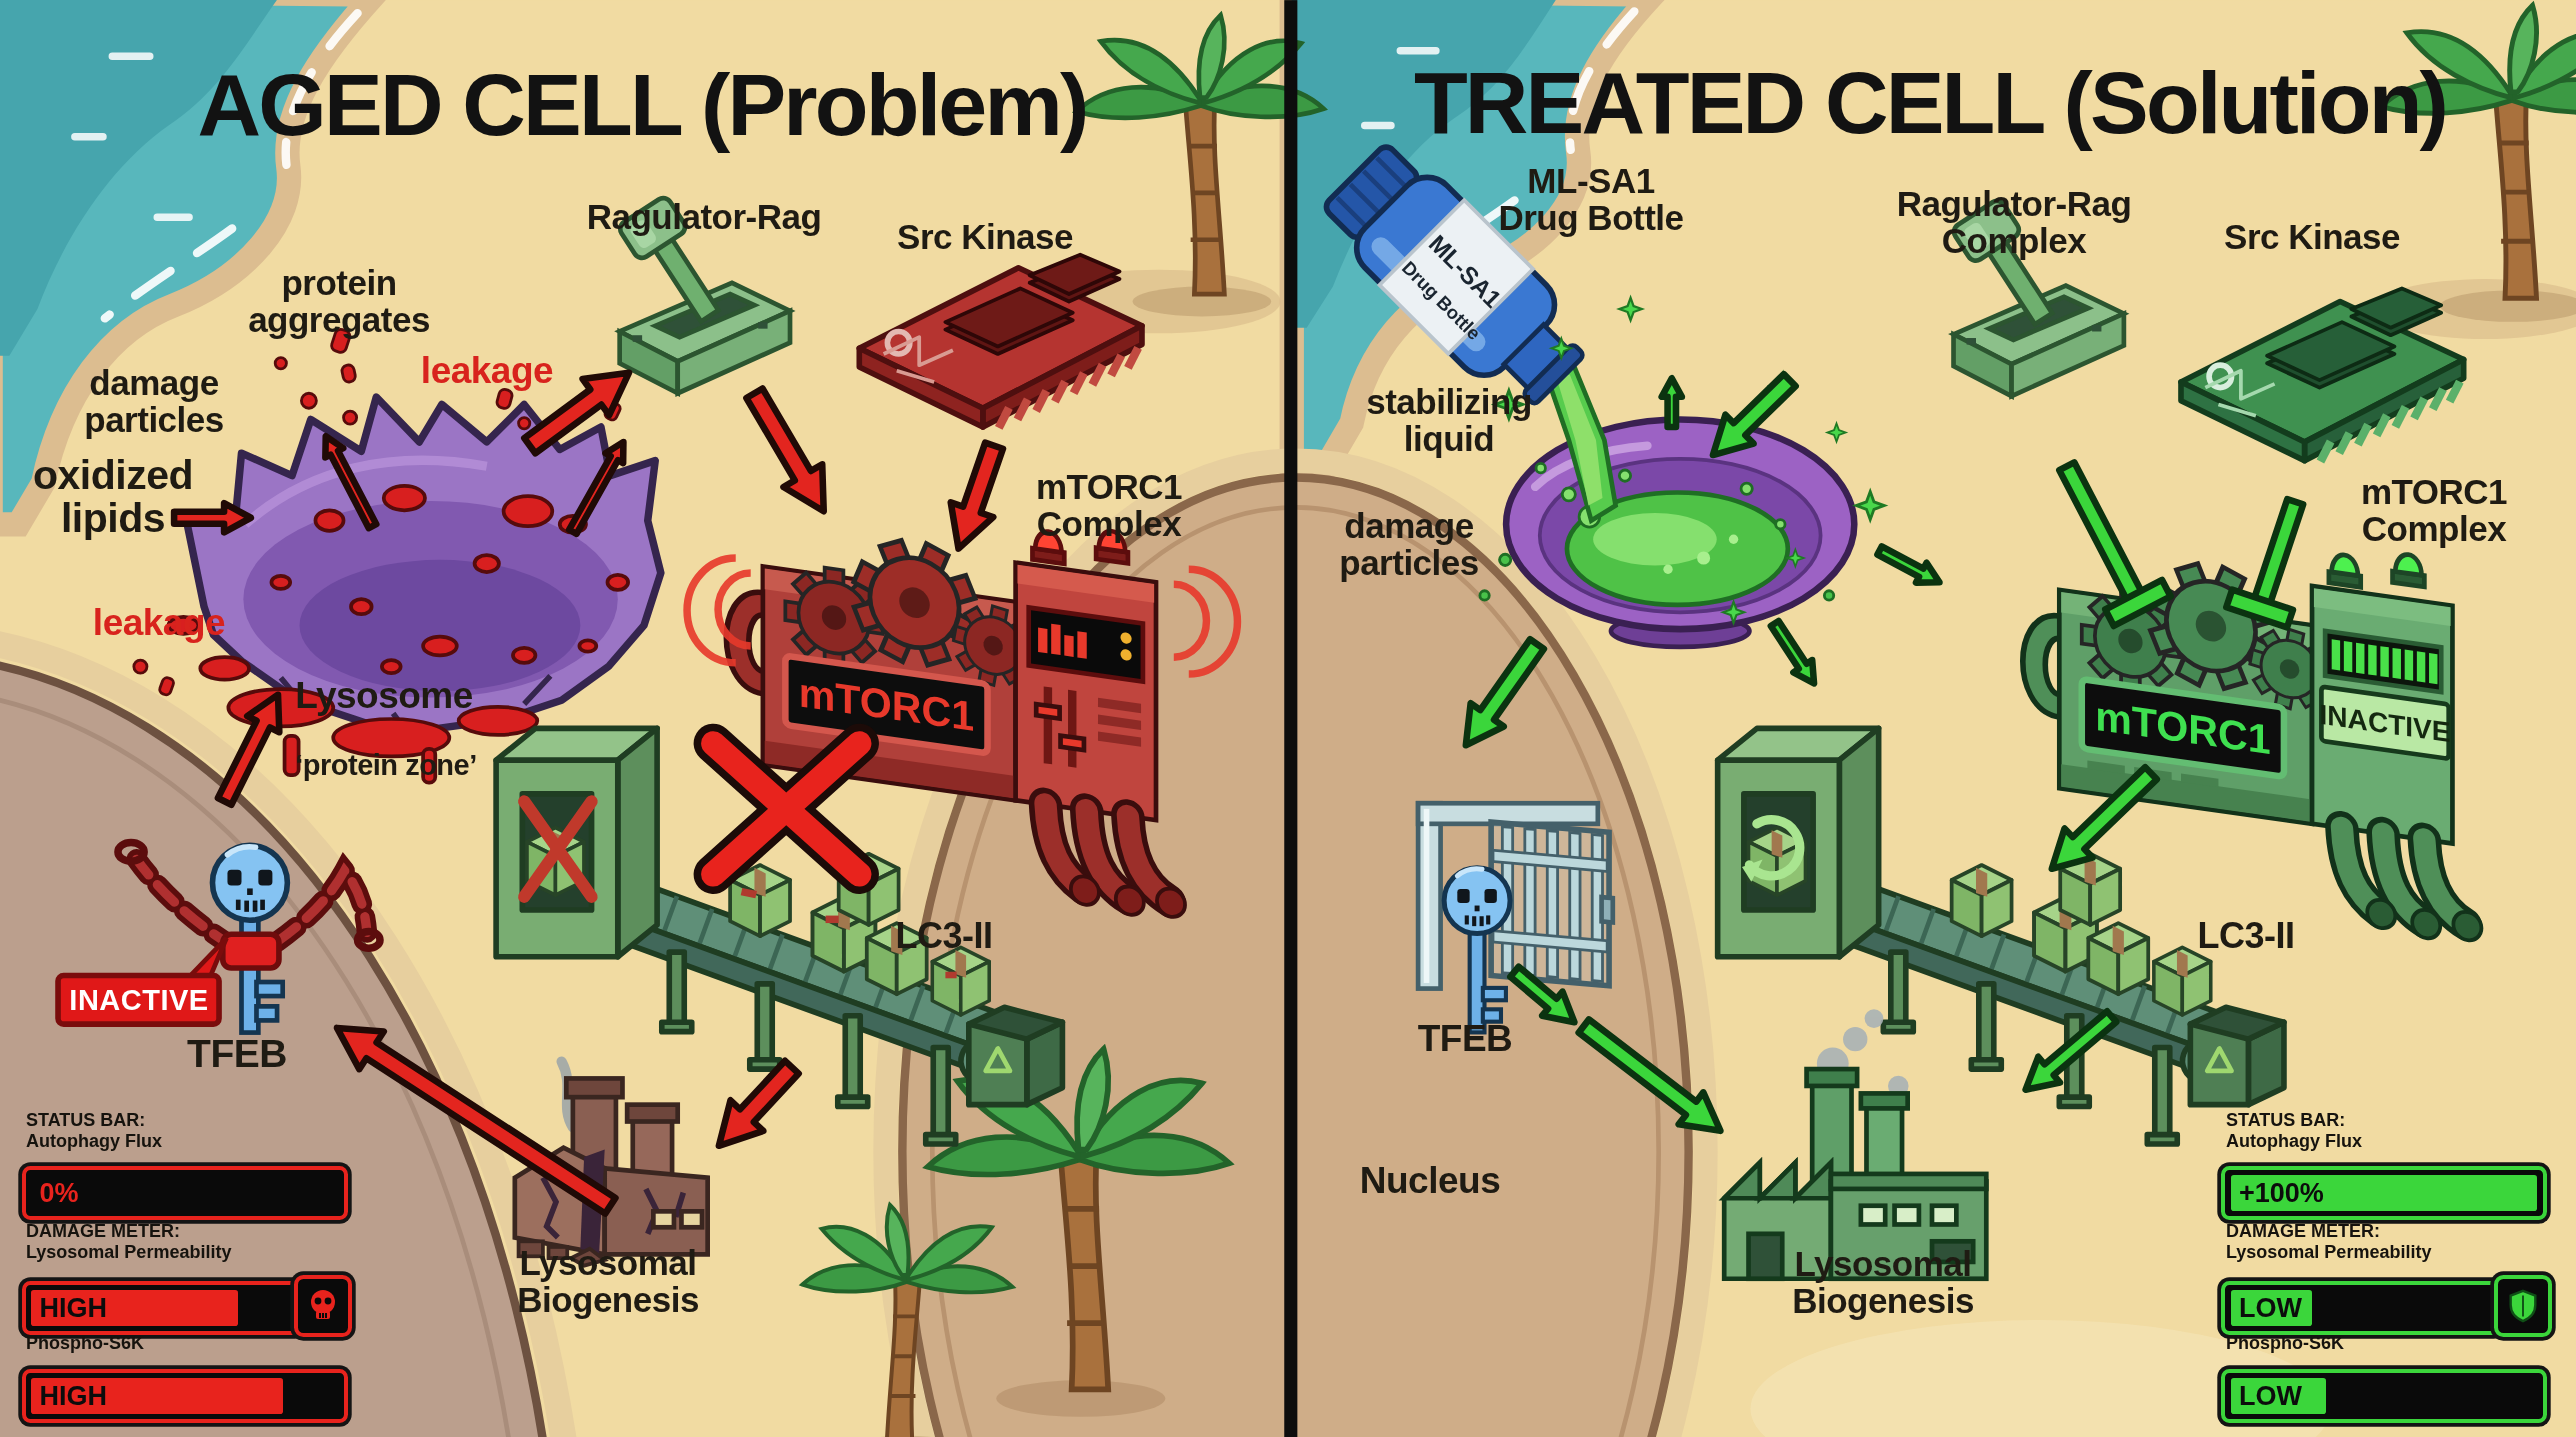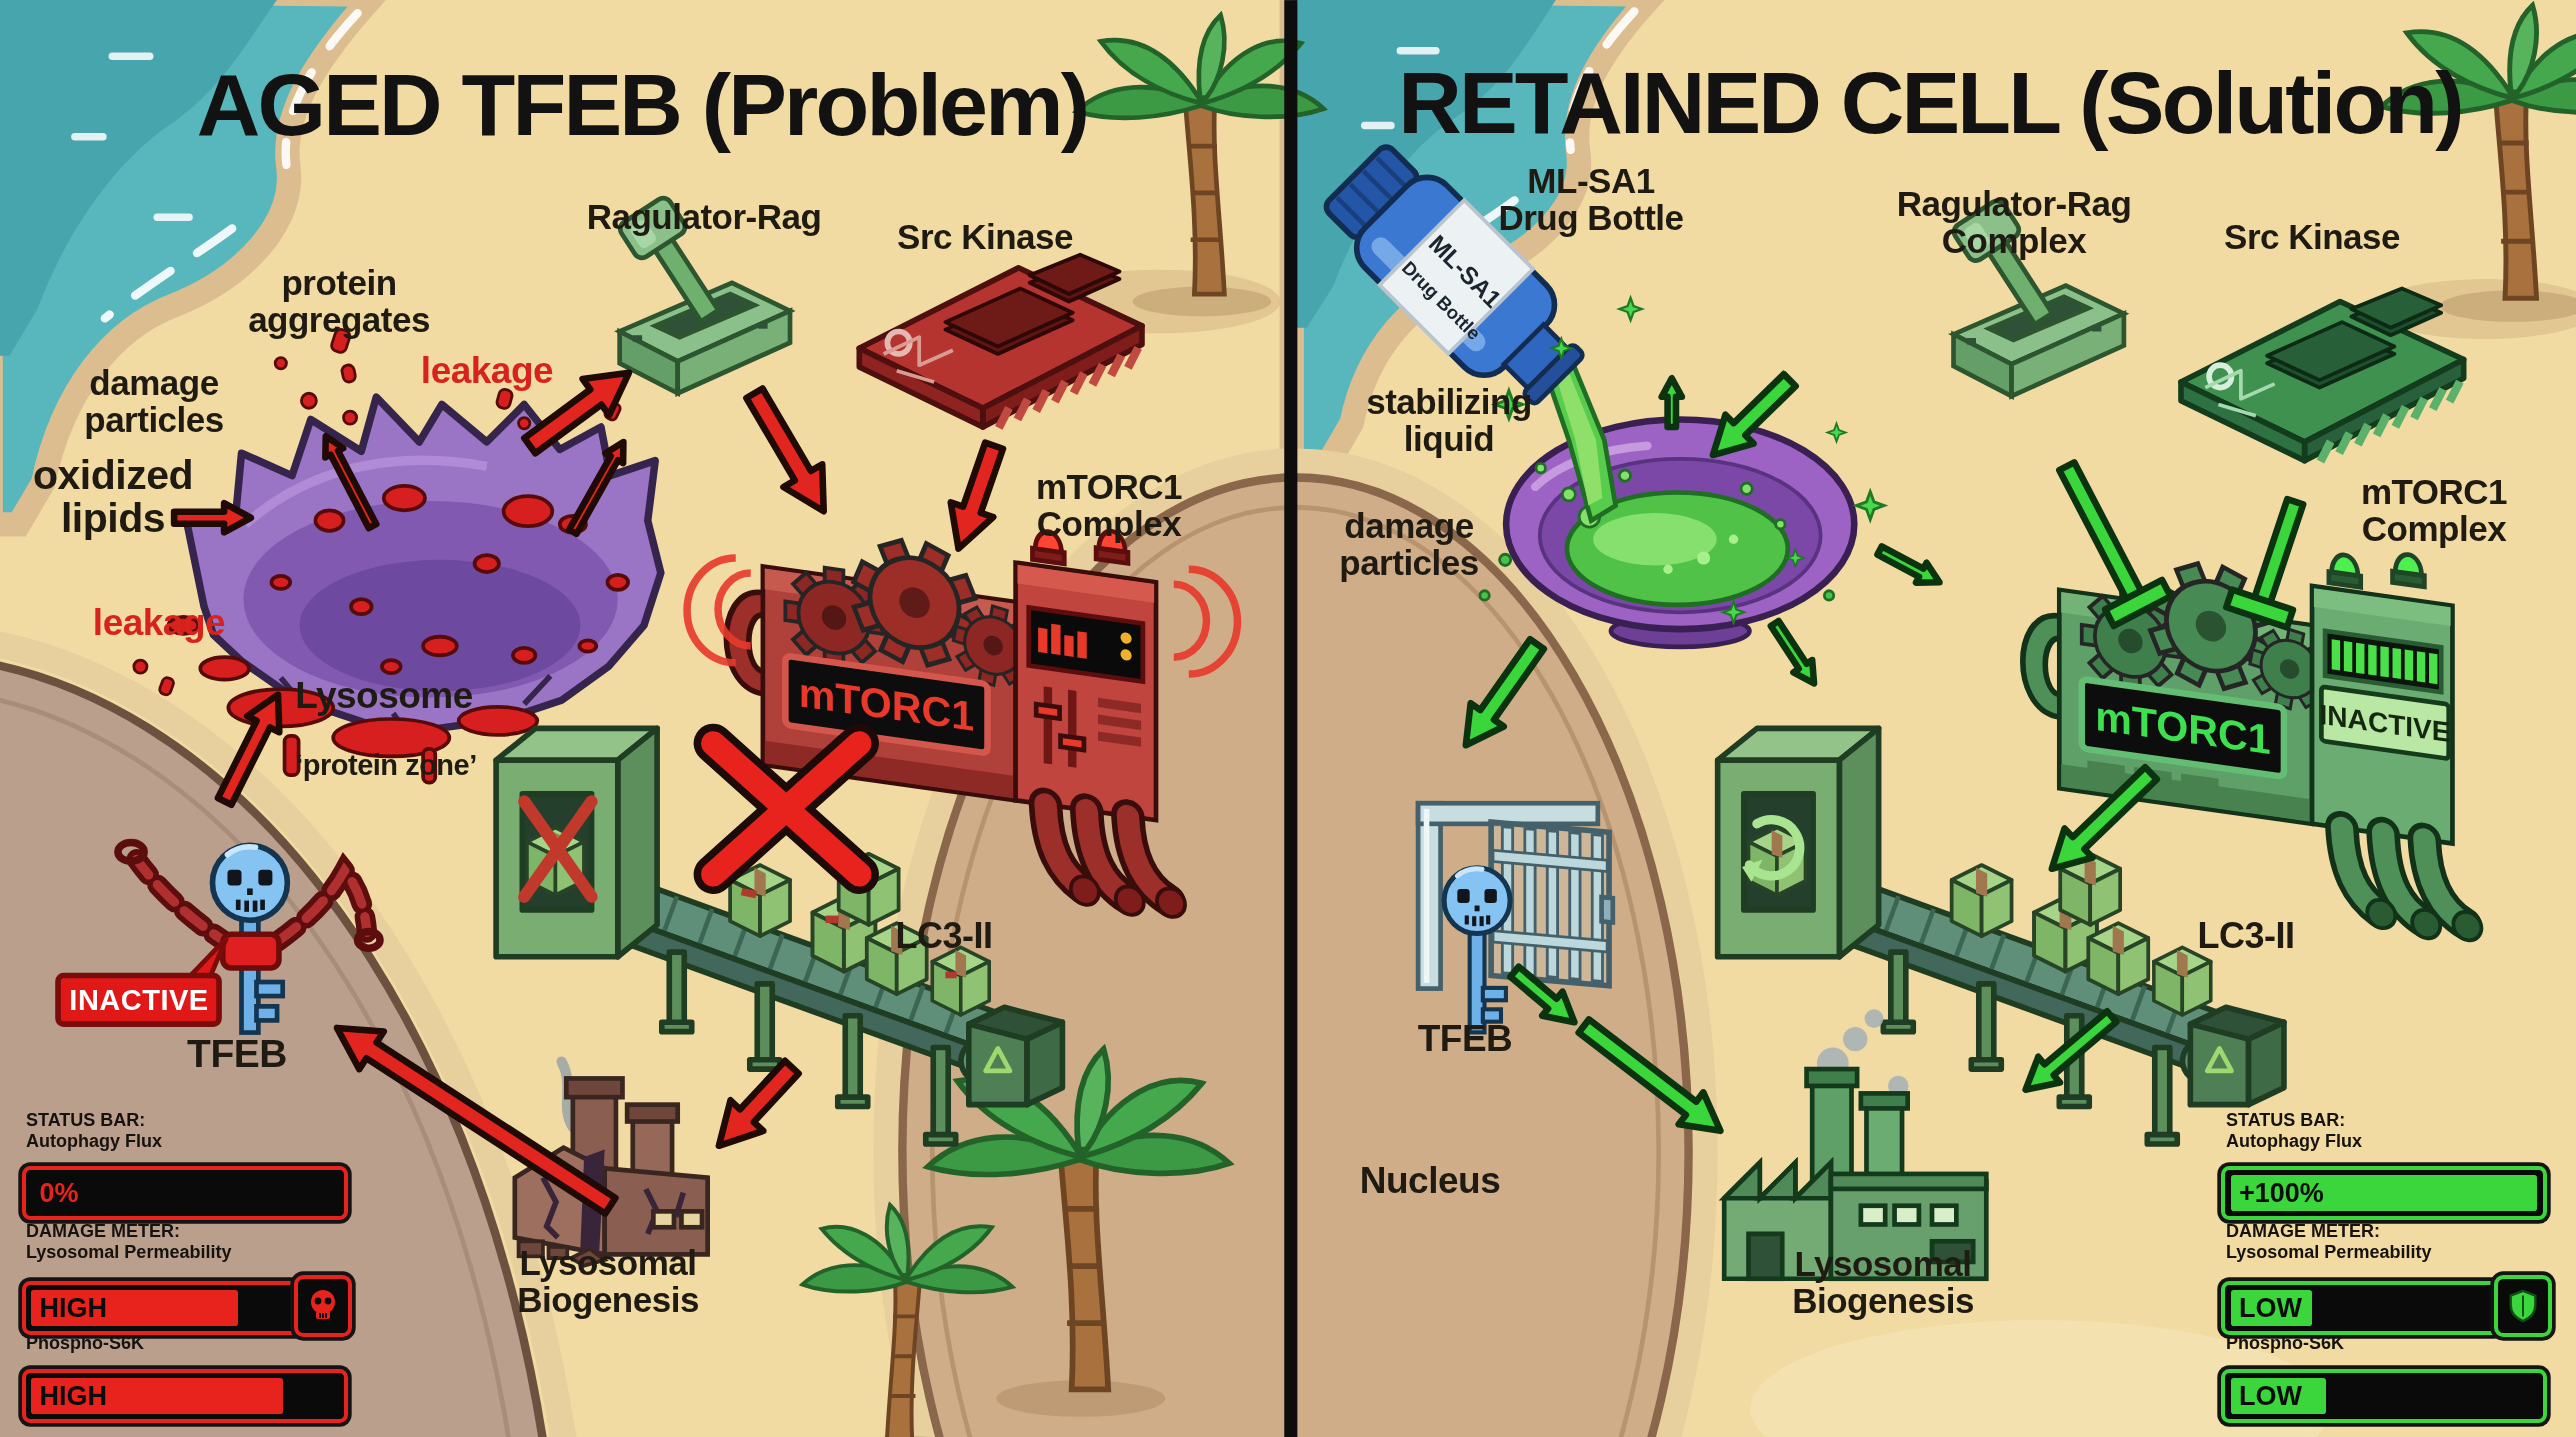--- a/index.html
+++ b/index.html
@@ -548,21 +548,21 @@
         <polygon points="2443.5,533.2 2405.5,647.2 2422.5,652.8 2460.5,538.8" fill="#3bd63b" stroke="#0b3310" stroke-width="7" stroke-linejoin="round"></polygon>
         <polygon points="2384.7,629.8 2378.4,648.6 2443.3,670.2 2449.6,651.4" fill="#3bd63b" stroke="#0b3310" stroke-width="7" stroke-linejoin="round"></polygon>
         <polygon points="2291.8,819.5 2214.3,894.1 2205.6,885.0 2192.0,928.0 2235.5,916.1 2226.8,907.0 2304.2,832.5" fill="#3bd63b" stroke="#0b3310" stroke-width="7" stroke-linejoin="round"></polygon>
         <polygon points="1613.5,1043.4 1653.9,1077.5 1647.6,1085.0 1682.0,1092.0 1669.3,1059.3 1663.0,1066.8 1622.5,1032.6" fill="#3bd63b" stroke="#0b3310" stroke-width="7" stroke-linejoin="round"></polygon>
         <polygon points="1686.5,1103.1 1801.1,1191.0 1793.4,1201.0 1838.0,1208.0 1819.7,1166.8 1812.1,1176.8 1697.5,1088.9" fill="#3bd63b" stroke="#0b3310" stroke-width="7" stroke-linejoin="round"></polygon>
         <polygon points="2251.1,1080.3 2184.3,1136.9 2177.5,1128.9 2164.0,1164.0 2200.8,1156.4 2194.0,1148.4 2260.9,1091.7" fill="#3bd63b" stroke="#0b3310" stroke-width="7" stroke-linejoin="round"></polygon>
       </g>
 </svg>
 
 <div class="panel">
-  <div class="lbl title" style="left:642px;top:105px;">AGED TFEB (Problem)</div>
+  <div class="lbl title" style="left:642px;top:105px;">AGED CELL (Problem)</div>
   <div class="lbl" style="left:339px;top:301px;font-size:35px;">protein
 aggregates</div>
   <div class="lbl" style="left:154px;top:401px;font-size:35px;">damage
 particles</div>
   <div class="lbl" style="left:113px;top:497px;font-size:41px;">oxidized
 lipids</div>
   <div class="lbl red" style="left:487px;top:371px;font-size:37px;">leakage</div>
   <div class="lbl red" style="left:159px;top:623px;font-size:37px;">leakage</div>
   <div class="lbl" style="left:704px;top:217px;font-size:35px;">Ragulator-Rag</div>
   <div class="lbl" style="left:985px;top:237px;font-size:35px;">Src Kinase</div>
@@ -597,21 +597,21 @@
           <rect x="19" y="24" width="2" height="5" fill="#0a0a0a"></rect>
     </svg>
   </div>
   <div class="slabel" style="left:26px;top:1333px;">Phospho-S6K</div>
   <div class="meter" style="left:21.5px;top:1369px;width:326px;--mc:#e8231d;">
     <div class="fill" style="width:82%;">HIGH</div>
   </div>
 </div>
 
 <div class="panel">
-  <div class="lbl title" style="left:1930px;top:103px;">RETAINED CELL (Solution)</div>
+  <div class="lbl title" style="left:1930px;top:103px;">TREATED CELL (Solution)</div>
   <div class="lbl" style="left:1591px;top:199px;font-size:35px;">ML-SA1
 Drug Bottle</div>
   <div class="lbl" style="left:1449px;top:420px;font-size:35px;">stabilizing
 liquid</div>
   <div class="lbl" style="left:1409px;top:544px;font-size:35px;">damage
 particles</div>
   <div class="lbl" style="left:2014px;top:222px;font-size:35px;">Ragulator-Rag
 Complex</div>
   <div class="lbl" style="left:2312px;top:237px;font-size:35px;">Src Kinase</div>
   <div class="lbl" style="left:2434px;top:510px;font-size:35px;">mTORC1

